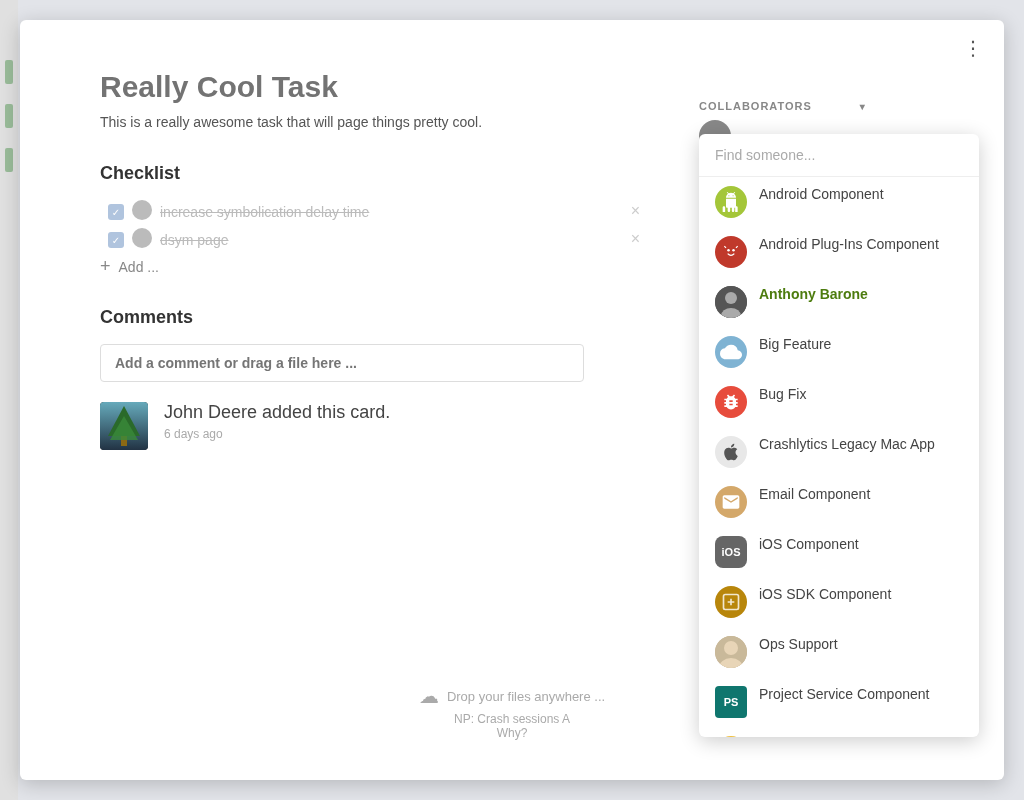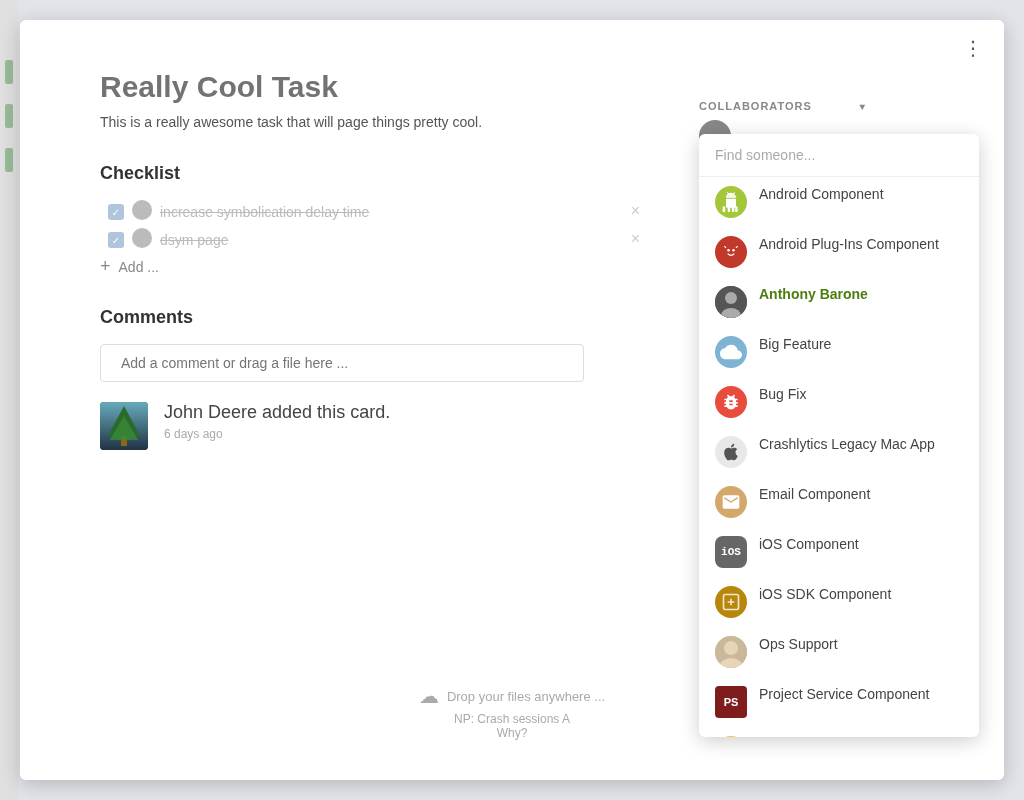--- a/index.html
+++ b/index.html
@@ -124,25 +124,26 @@
     }
 
     
     .comments-section {
       margin-top: 30px;
     }
     .comment-input {
       width: 484px;
       border: 1px solid #ddd;
       border-radius: 4px;
-      padding: 10px 20px;
+      padding: 10px 14px;
       font-size: 14px;
       color: #aaa;
       outline: none;
       background: #fff;
+      font-weight: bold;
     }
 
     .comment-entry {
       display: flex;
       align-items: flex-start;
       margin-top: 20px;
     }
     .comment-avatar {
       width: 48px;
       height: 48px;
@@ -434,21 +435,21 @@
       <div class="dropdown-item">
         <div class="item-icon" style="background:#d4a86a;">
           <svg width="20" height="20" viewBox="0 0 24 24" fill="white">
             <path d="M20 4H4c-1.1 0-1.99.9-1.99 2L2 18c0 1.1.9 2 2 2h16c1.1 0 2-.9 2-2V6c0-1.1-.9-2-2-2zm0 4l-8 5-8-5V6l8 5 8-5v2z"></path>
           </svg>
         </div>
         <span class="item-label">Email Component</span>
       </div>
 
       <div class="dropdown-item">
-        <div class="item-icon" style="background:#666;border-radius:8px;font-size:11px;font-weight:bold;color:white;font-family:Liberation Mono, monospace;">iOS</div>
+        <div class="item-icon" style="background:#666;border-radius:8px;font-size:11px;font-weight:bold;color:white;font-family:Liberation Sans, sans-serif;">iOS</div>
         <span class="item-label">iOS Component</span>
       </div>
 
       <div class="dropdown-item">
         <div class="item-icon icon-ios-sdk" style="background:#b8860b;">
           <svg width="20" height="20" viewBox="0 0 24 24" fill="white" opacity="0.8">
             <rect x="3" y="3" width="18" height="18" rx="2" fill="none" stroke="white" stroke-width="2"></rect>
             <path d="M8 12h8M12 8v8" stroke="white" stroke-width="2"></path>
           </svg>
         </div>
@@ -460,21 +461,21 @@
           <svg width="32" height="32" viewBox="0 0 32 32">
             <rect width="32" height="32" fill="#c9b99a"></rect>
             <circle cx="16" cy="12" r="7" fill="#e8d5b7"></circle>
             <ellipse cx="16" cy="32" rx="12" ry="10" fill="#e8d5b7"></ellipse>
           </svg>
         </div>
         <span class="item-label">Ops Support</span>
       </div>
 
       <div class="dropdown-item">
-        <div class="item-icon" style="background:#7f1d1d;font-size:11px;font-weight:bold;color:white;font-family:sans-serif;border-radius:4px;">PS</div>
+        <div class="item-icon" style="background:#0f766e;font-size:11px;font-weight:bold;color:white;font-family:sans-serif;border-radius:4px;">PS</div>
         <span class="item-label">Project Service Component</span>
       </div>
 
       <div class="dropdown-item">
         <div class="item-icon" style="background:#f0c040;font-size:18px;">🏆</div>
 
       </div>
 
     </div>
   </div>

